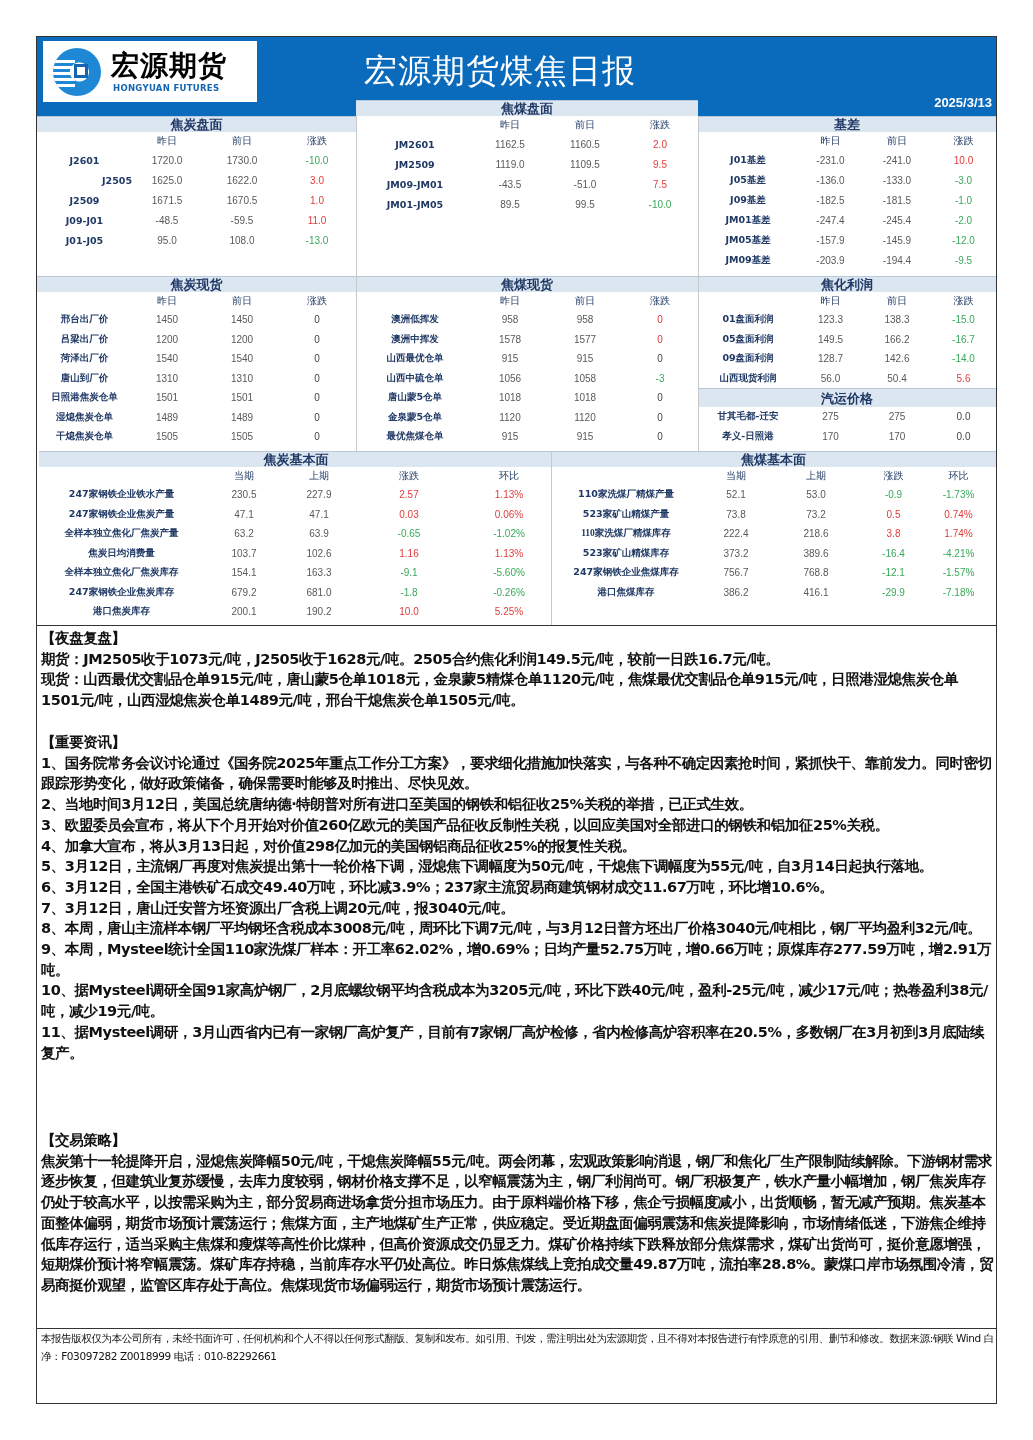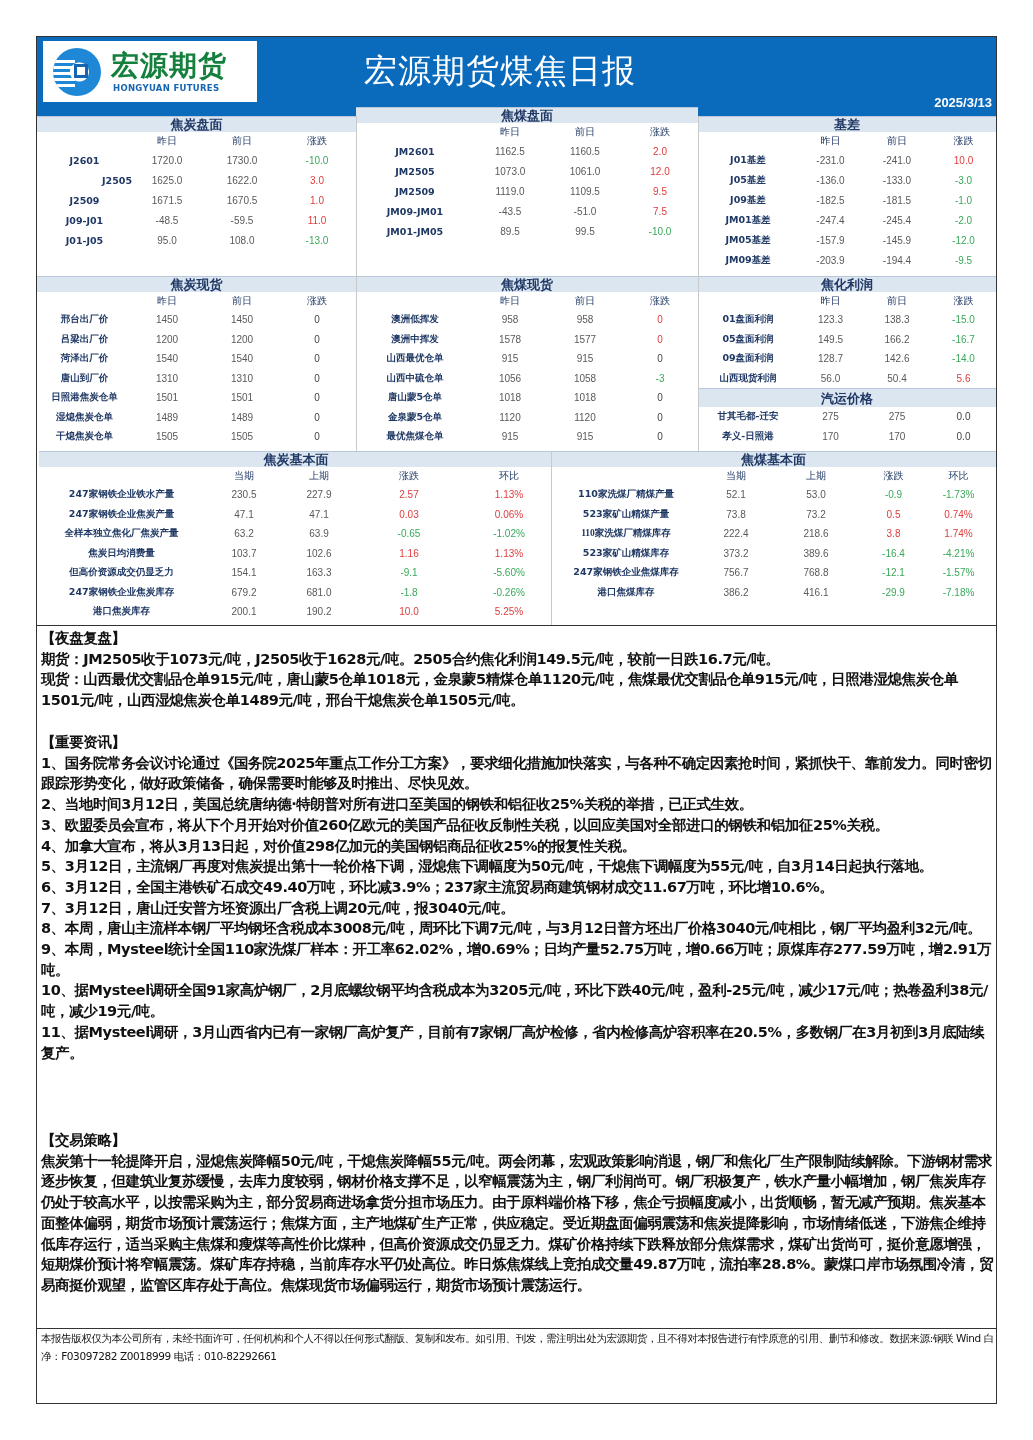--- a/index.html
+++ b/index.html
@@ -6,21 +6,21 @@
   html, body { width: 1033px; height: 1440px; background: #ffffff; }
   body { font-family: "DejaVu Sans", "Liberation Sans", sans-serif; color: #1a1a1a; position: relative; }
   .page { position: absolute; left: 36px; top: 36px; width: 961px; height: 1368px; border: 1px solid #333; background: #fff; }
 
   
   .header { position: absolute; left: 0; top: 0; width: 959px; height: 76px; background: #0a6bbd; }
   .logo-box { position: absolute; left: 6px; top: 4px; width: 214px; height: 61px; background: #fff; }
   .logo-mark { position: absolute; left: 10px; top: 7px; width: 48px; height: 48px; border-radius: 50%; background: radial-gradient(circle at 55% 50%, #ffffff 0 9px, #1e88d6 10px 100%); overflow: hidden; }
   .logo-mark .stripe { position: absolute; left: 0; width: 22px; height: 3px; background: #fff; }
   .logo-mark .sq { position: absolute; left: 21px; top: 16px; width: 14px; height: 14px; border: 3px solid #1565b0; background: #fff; }
-  .logo-cn { position: absolute; left: 68px; top: 6px; font-size: 28px; font-weight: bold; color: #15803d; letter-spacing: 1px; font-family: "DejaVu Sans", sans-serif; }
+  .logo-cn { position: absolute; left: 68px; top: 6px; font-size: 28px; font-weight: bold; color: #000000; letter-spacing: 1px; font-family: "DejaVu Sans", sans-serif; }
   .logo-en { position: absolute; left: 70px; top: 42px; font-size: 8.5px; font-weight: bold; color: #1565b0; letter-spacing: 0.3px; font-family: "DejaVu Sans", sans-serif; }
   .title { position: absolute; left: 327px; top: 12px; font-size: 33px; color: #fff; letter-spacing: 1px; font-family: "DejaVu Sans", sans-serif; }
   .header-bottom { position: absolute; left: 0; top: 76px; width: 959px; height: 3px; background: #0a6bbd; }
   .date { position: absolute; right: 4px; top: 58px; font-size: 13px; font-weight: bold; color: #fff; font-family: "Liberation Sans", sans-serif; }
 
   
   .panel { position: absolute; }
   .panel-head { height: 16px; background: #dce6f1; text-align: center; font-size: 13px; font-weight: bold; color: #1f3864; line-height: 16px; border-top: 1px solid #b8c7d9; }
   .colhead { display: flex; font-size: 10px; color: #1f3864; height: 18px; align-items: center; }
   .row { display: flex; font-size: 9.5px; height: 20px; align-items: center; }
@@ -98,40 +98,34 @@
         </div>
         <div class="row">
           <div class="cell lbl" style="width: 95px;">J01-J05</div>
           <div class="cell num" style="width: 70px;">95.0</div>
           <div class="cell num" style="width: 80px;">108.0</div>
           <div class="cell down" style="width: 70px;">-13.0</div>
         </div>
       </div>
   </div>
 
-  <div class="panel" style="left:319px;top:70px;width:342px;">
+  <div class="panel" style="left:319px;top:63px;width:342px;">
     <div class="panel-head">焦煤盘面</div>
     <div class="colhead">
       <div class="cell" style="width:118px"></div>
       <div class="cell" style="width:72px">昨日</div>
       <div class="cell" style="width:78px">前日</div>
       <div class="cell" style="width:72px">涨跌</div>
     </div>
     <div id="cof-rows">
         <div class="row">
           <div class="cell lbl" style="width: 118px;">JM2601</div>
           <div class="cell num" style="width: 72px;">1162.5</div>
           <div class="cell num" style="width: 78px;">1160.5</div>
           <div class="cell up" style="width: 72px;">2.0</div>
-        </div>
-        <div class="row">
-          <div class="cell lbl" style="width: 118px;">JM2505</div>
-          <div class="cell num" style="width: 72px;">1073.0</div>
-          <div class="cell num" style="width: 78px;">1061.0</div>
-          <div class="cell up" style="width: 72px;">12.0</div>
         </div>
         <div class="row">
           <div class="cell lbl" style="width: 118px;">JM2509</div>
           <div class="cell num" style="width: 72px;">1119.0</div>
           <div class="cell num" style="width: 78px;">1109.5</div>
           <div class="cell up" style="width: 72px;">9.5</div>
         </div>
         <div class="row">
           <div class="cell lbl" style="width: 118px;">JM09-JM01</div>
           <div class="cell num" style="width: 72px;">-43.5</div>
@@ -386,21 +380,21 @@
           <div class="cell down" style="width: 90px;">-1.02%</div>
         </div>
         <div class="row" style="height: 19.5px;">
           <div class="cell lbl" style="width: 165px;">焦炭日均消费量</div>
           <div class="cell num" style="width: 80px;">103.7</div>
           <div class="cell num" style="width: 70px;">102.6</div>
           <div class="cell up" style="width: 110px;">1.16</div>
           <div class="cell up" style="width: 90px;">1.13%</div>
         </div>
         <div class="row" style="height: 19.5px;">
-          <div class="cell lbl" style="width: 165px;">但高价资源成交仍显乏力</div>
+          <div class="cell lbl" style="width: 165px;">全样本独立焦化厂焦炭库存</div>
           <div class="cell num" style="width: 80px;">154.1</div>
           <div class="cell num" style="width: 70px;">163.3</div>
           <div class="cell down" style="width: 110px;">-9.1</div>
           <div class="cell down" style="width: 90px;">-5.60%</div>
         </div>
         <div class="row" style="height: 19.5px;">
           <div class="cell lbl" style="width: 165px;">247家钢铁企业焦炭库存</div>
           <div class="cell num" style="width: 80px;">679.2</div>
           <div class="cell num" style="width: 70px;">681.0</div>
           <div class="cell down" style="width: 110px;">-1.8</div>

